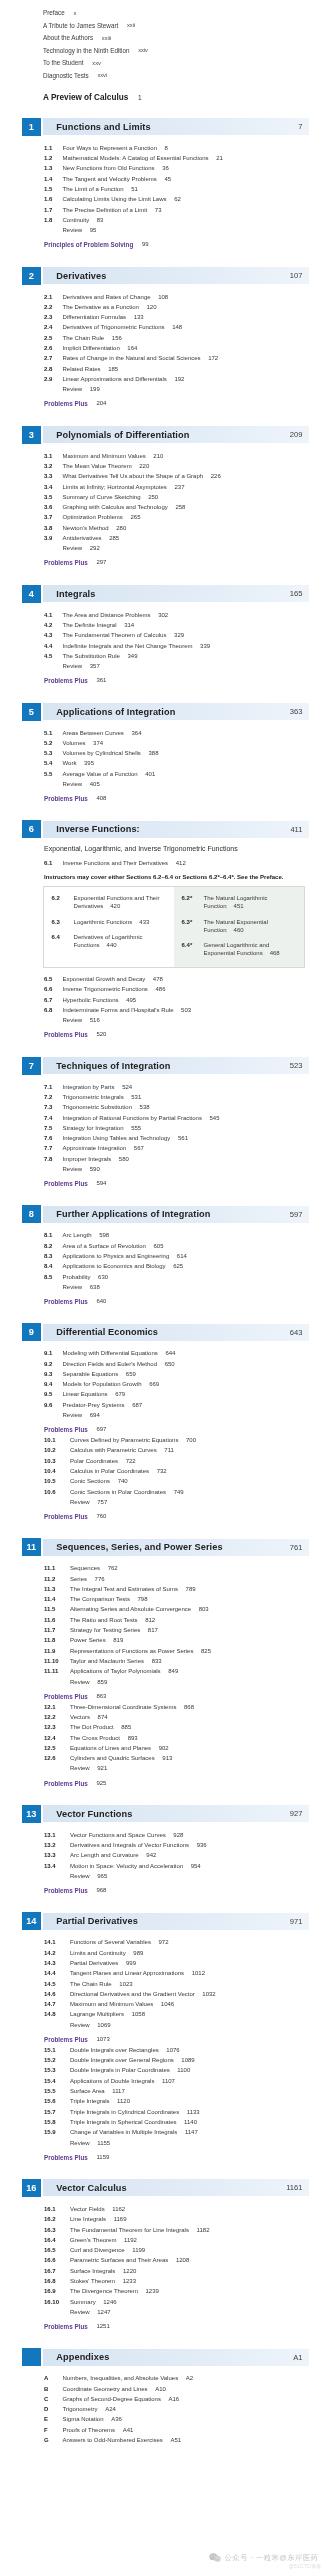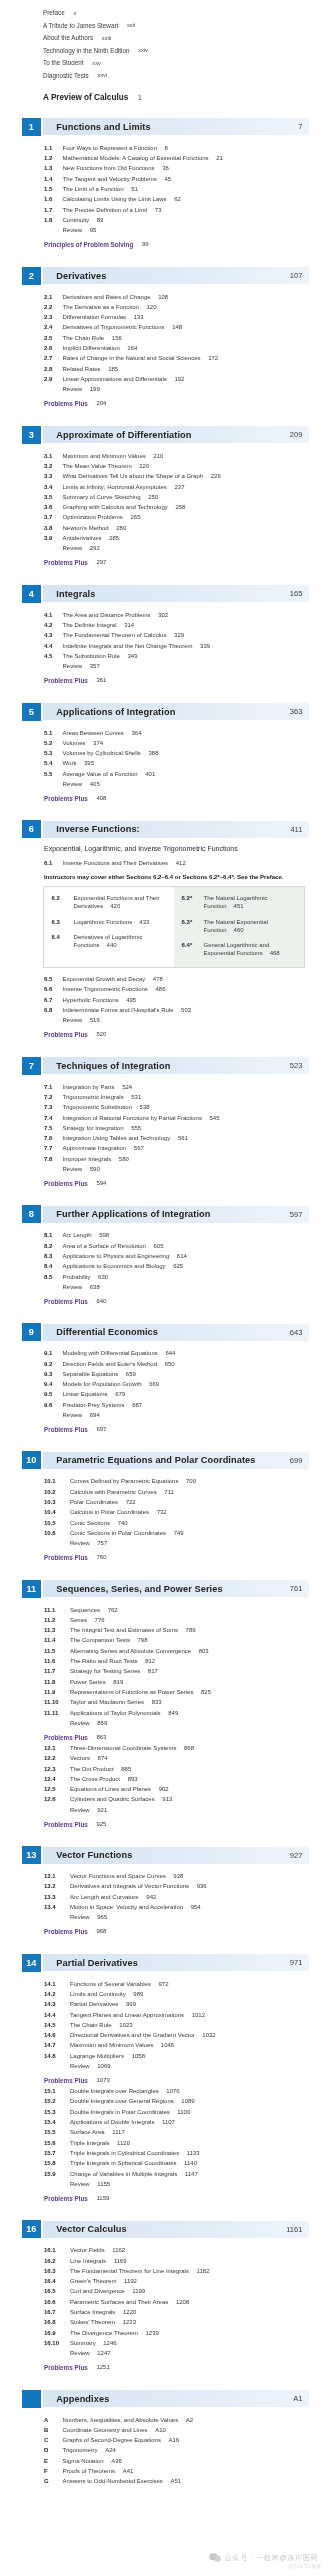--- a/index.html
+++ b/index.html
@@ -199,21 +199,21 @@
         </div>
         <div class="pp">
           <span class="pplabel">Problems Plus</span>
           <span class="pppage">204</span>
         </div>
       </div>
       <div class="chapter">
         <div class="chapter-barwrap">
           <span class="chapnum">3</span>
           <span class="chapbar">
-            <span class="chaptitle">Approximate of Differentiation</span>
+            <span class="chaptitle">Polynomials of Differentiation</span>
             <span class="chappage">209</span>
           </span>
         </div>
         <div class="secrow">
           <span class="secnum" style="width: 18.5px;">3.1</span>
           <span class="sectitle">Maximum and Minimum Values</span>
           <span class="secpage">210</span>
         </div>
         <div class="secrow">
           <span class="secnum" style="width: 18.5px;">3.2</span>
@@ -569,27 +569,20 @@
           <span class="secnum" style="width: 18.5px;"></span>
           <span class="sectitle">Review</span>
           <span class="secpage">694</span>
         </div>
         <div class="pp">
           <span class="pplabel">Problems Plus</span>
           <span class="pppage">697</span>
         </div>
       </div>
       <div class="chapter">
-        <div class="chapter-barwrap">
-          <span class="chapnum">10</span>
-          <span class="chapbar">
-            <span class="chaptitle">Parametric Equations and Polar Coordinates</span>
-            <span class="chappage">699</span>
-          </span>
-        </div>
         <div class="secrow">
           <span class="secnum" style="width: 26px;">10.1</span>
           <span class="sectitle">Curves Defined by Parametric Equations</span>
           <span class="secpage">700</span>
         </div>
         <div class="secrow">
           <span class="secnum" style="width: 26px;">10.2</span>
           <span class="sectitle">Calculus with Parametric Curves</span>
           <span class="secpage">711</span>
         </div>

